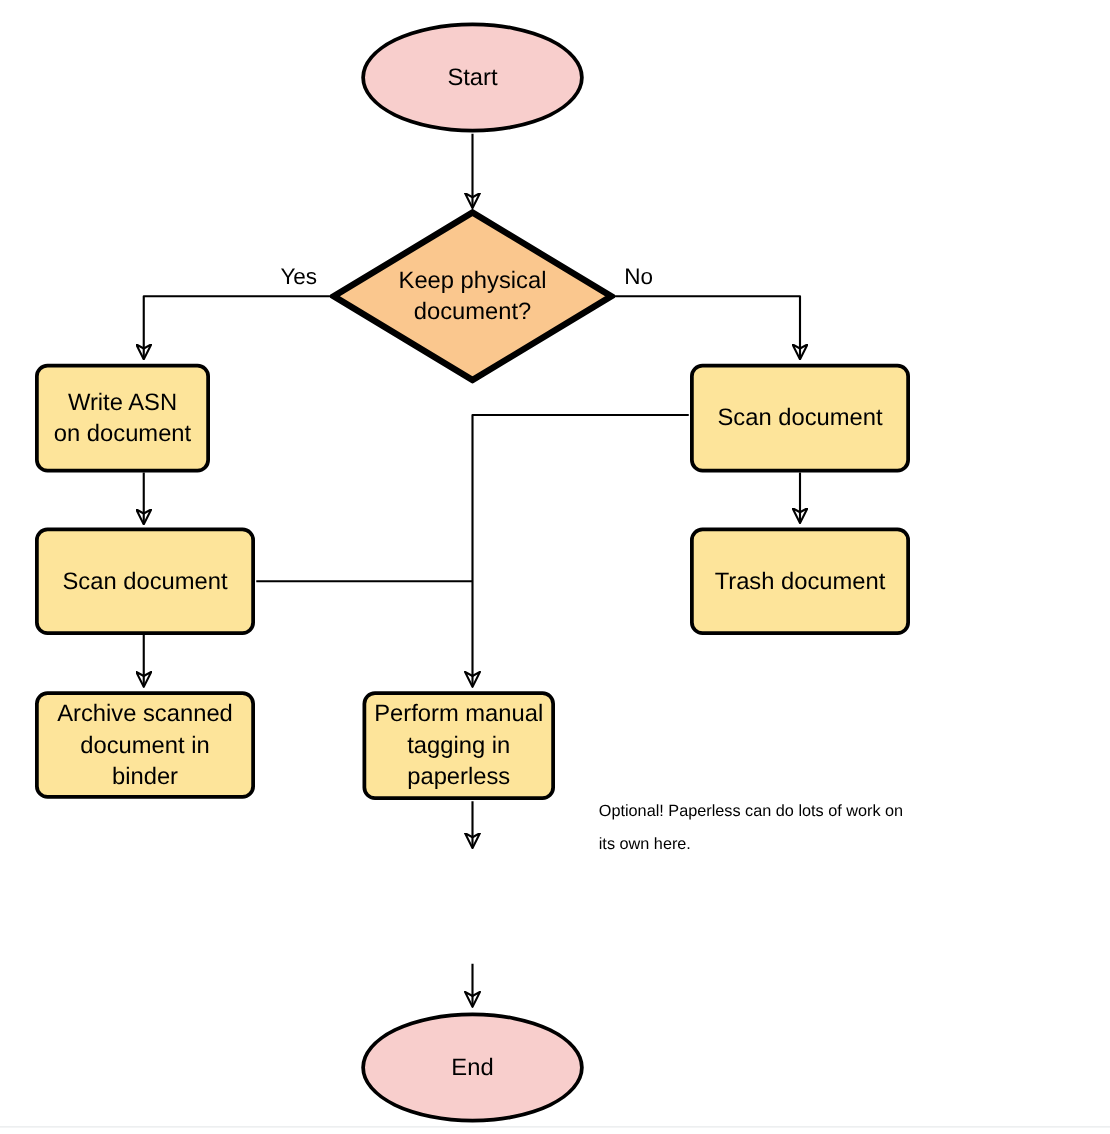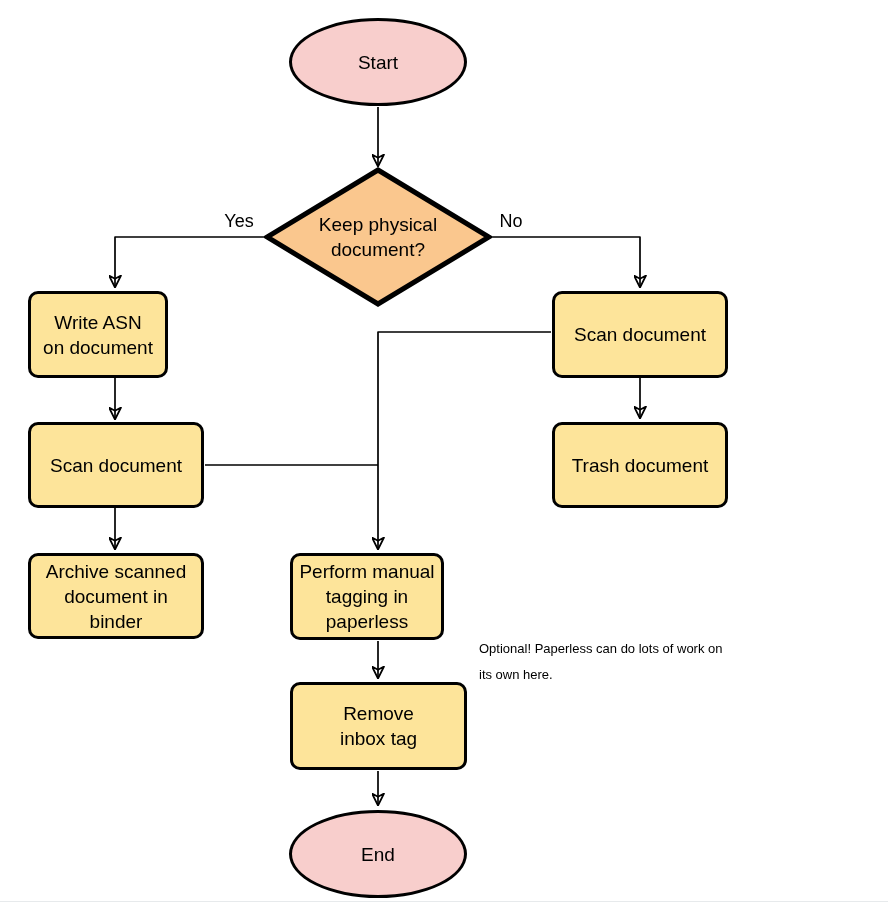--- a/index.html
+++ b/index.html
@@ -130,24 +130,20 @@
   <div class="node process" style="left:552px;top:422px;width:176px;height:86px">
     <span class="node-label">Trash document</span>
   </div>
 
   <div class="node process" style="left:290px;top:553px;width:154px;height:87px">
     <span class="node-label">Perform manual
 tagging in
 paperless</span>
   </div>
 
-  <div class="node process" style="left:290px;top:682px;width:177px;height:88px">
-    <span class="node-label">Remove
-inbox tag</span>
-  </div>
 
   <div class="node terminal" style="left:289px;top:810px;width:178px;height:88px">
     <span class="node-label">End</span>
   </div>
 
   <div class="edge-label" style="left:221px;top:211px;width:36px;text-align:center">Yes</div>
   <div class="edge-label" style="left:496px;top:211px;width:30px;text-align:center">No</div>
 
   <div class="annotation">Optional! Paperless can do lots of work on
 its own here.</div>

